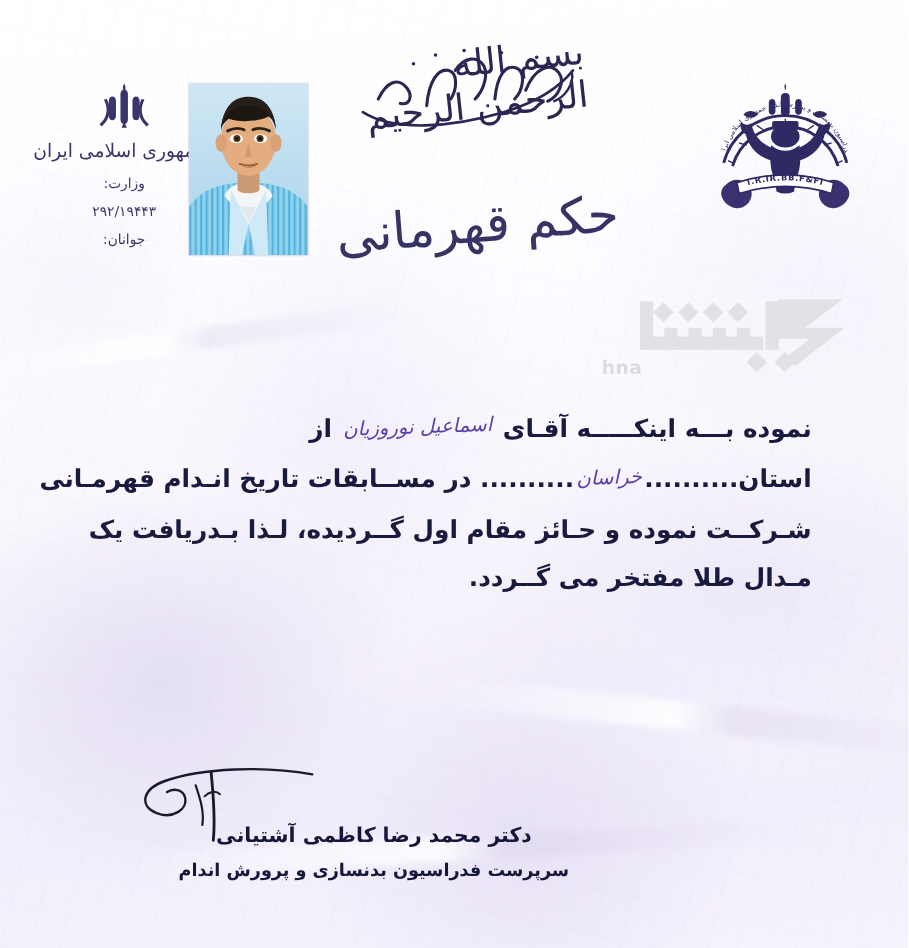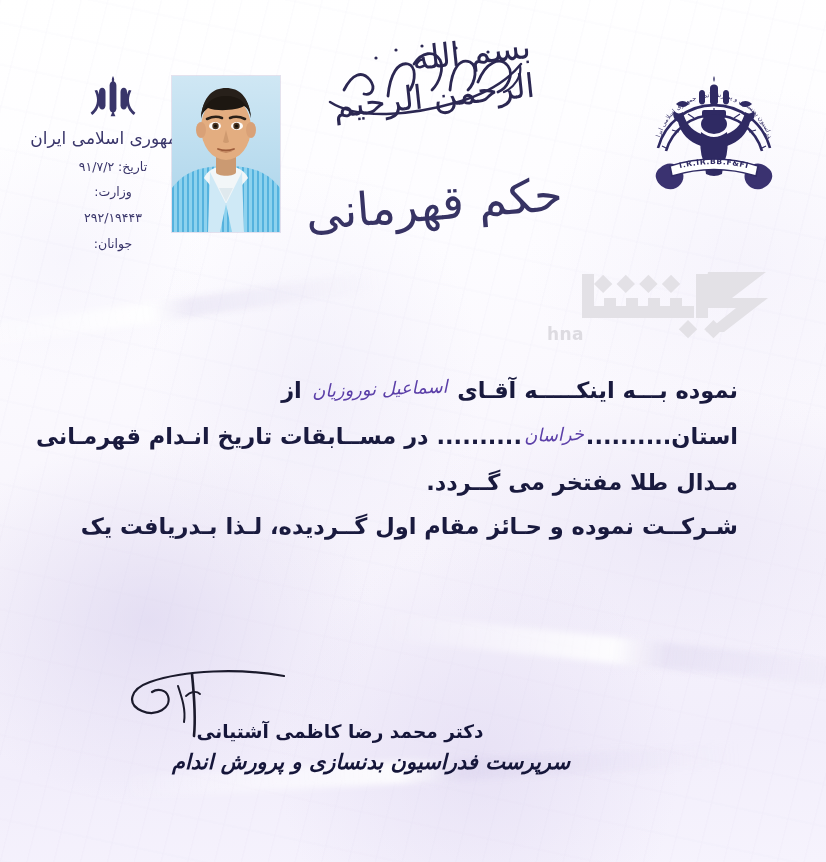--- a/index.html
+++ b/index.html
@@ -173,21 +173,21 @@
     font-style: italic;
     transform: rotate(-2deg);
     display: inline-block;
   }
   .dots { letter-spacing: 2px; }
 
   
   .signature-wrap {
     position: absolute;
     left: 110px;
-    top: 672px;
+    top: 700px;
     width: 460px;
     direction: rtl;
   }
   .sig-mark {
     position: absolute;
     right: 280px;
     top: -6px;
     width: 170px;
     height: 74px;
   }
@@ -196,28 +196,28 @@
     text-align: center;
     color: #15163a;
     font-size: 18.5px;
     font-weight: bold;
     line-height: 31px;
     white-space: nowrap;
     position: relative;
     top: 44px;
   }
   .sig-role {
+    text-align: center;
     color: #15163a;
-    font-size: 21px;
+    font-size: 16px;
     font-weight: bold;
     line-height: 31px;
     white-space: nowrap;
     position: relative;
     top: 44px;
-    font-style: italic;
   }
 </style>
 </head>
 <body>
 
 <div class="page">
 
   <div class="paper-grain"></div>
   <div class="crease" style="left:-40px; top:300px; width:420px; height:20px; transform:rotate(-8deg);"></div>
   <div class="crease" style="left:380px; top:640px; width:520px; height:26px; transform:rotate(6deg);"></div>
@@ -232,24 +232,20 @@
         <path d="M12.2 13.8 c2 0 3.3 1.8 3.3 4.2 v13.2 c0 2.4-1.3 4.2-3.3 4.2 s-3.2-1.8-3.2-4.2 V18 c0-2.4 1.2-4.2 3.2-4.2z"></path>
         <path d="M33.8 13.8 c2 0 3.2 1.8 3.2 4.2 v13.2 c0 2.4-1.2 4.2-3.2 4.2 s-3.3-1.8-3.3-4.2 V18 c0-2.4 1.3-4.2 3.3-4.2z"></path>
         <path d="M4.6 16.4 c1.3 2.8 2.4 6 2.4 9.4 c0 5.4-2.6 10.2-6.4 13 l1.6 2.2 c4.6-3.2 7.6-8.9 7.6-15.2 c0-3.6-1-7-2.7-9.9z"></path>
         <path d="M41.4 16.4 c-1.3 2.8-2.4 6-2.4 9.4 c0 5.4 2.6 10.2 6.4 13 l-1.6 2.2 c-4.6-3.2-7.6-8.9-7.6-15.2 c0-3.6 1-7 2.7-9.9z"></path>
         <path d="M23 36.4 l2.4 5.8 h-4.8z"></path>
       </g>
     </svg>
 
     <div class="ministry-line">جمهوری اسلامی ایران</div>
 
-    <div class="meta-row">
-      <span class="meta-label">تاریخ:</span>
-      <span class="meta-value">۹۱/۷/۲</span>
-    </div>
     <div class="meta-row">
       <span class="meta-label">وزارت:</span>
     </div>
     <div class="meta-row">
       <span class="meta-value">۲۹۲/۱۹۴۴۳</span>
     </div>
     <div class="meta-row">
       <span class="meta-label">جوانان:</span>
     </div>
   </div>
@@ -402,22 +398,22 @@
       <span class="stretch">نموده بـــه اینکـــــه آقـای</span>
       <span class="ink">اسماعیل نوروزیان</span>
       <span>از</span>
     </div>
 
     <div class="body-line">
       <span>استان</span><span class="dots">..........</span><span class="ink">خراسان</span><span class="dots">..........</span>
       <span class="stretch">در مســابقات تاریخ انـدام قهرمـانی</span>
     </div>
 
+    <div class="body-line">شـرکــت نموده و حـائز مقام اول گــردیده، لـذا بـدریافت یک</div>
     <div class="body-line">مـدال طلا مفتخر می گــردد.</div>
-    <div class="body-line">شـرکــت نموده و حـائز مقام اول گــردیده، لـذا بـدریافت یک</div>
   </div>
 
   <div class="signature-wrap">
     <div class="sig-mark">
       <svg viewBox="0 0 170 74">
         <g fill="none" stroke="#1b1a2c" stroke-linecap="round">
           <path d="M164 10 C120 2 64 4 30 16 C10 23 6 38 22 45 C36 51 52 42 48 30 C46 24 38 22 32 26" stroke-width="2.2"></path>
           <path d="M58 20 C62 32 66 44 64 56" stroke-width="2"></path>
           <path d="M72 8 C74 28 76 50 74 70" stroke-width="2.6"></path>
           <path d="M66 30 C70 26 76 24 80 28" stroke-width="1.8"></path>

